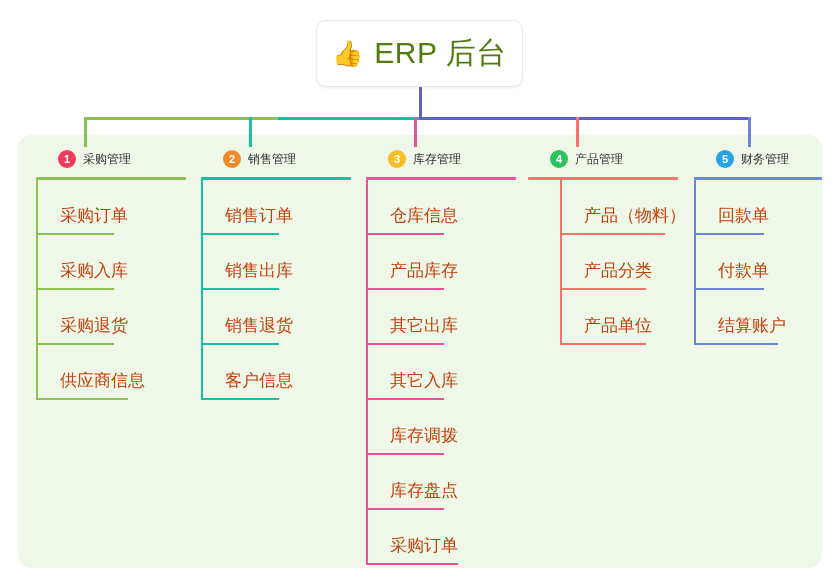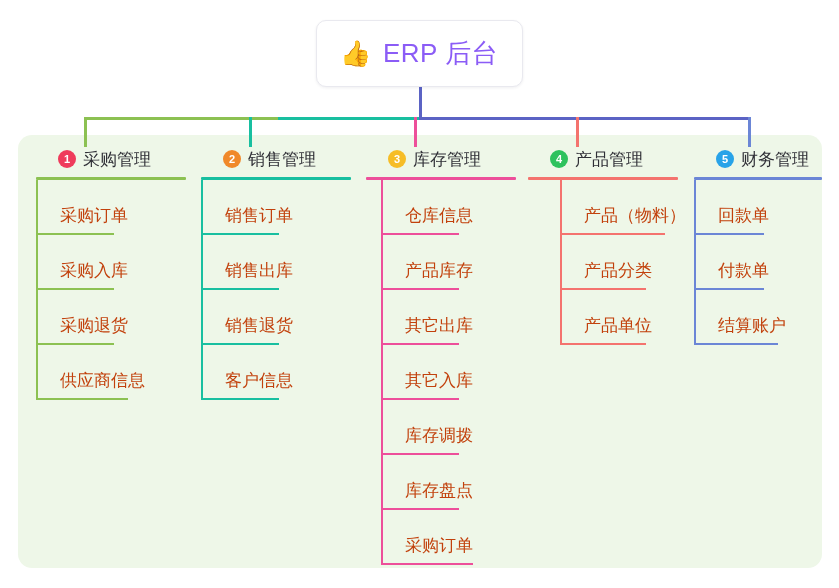--- a/index.html
+++ b/index.html
@@ -21,21 +21,21 @@
     border:1px solid #e9e9ef;
     border-radius:10px;
     box-shadow:0 1px 3px rgba(30,30,60,.07);
     display:flex;align-items:center;justify-content:center;
     box-sizing:border-box;
     z-index:6;
   }
   .root-inner{display:flex;align-items:center;gap:11px;}
   .root-emoji{font-size:25px;line-height:1;}
   .root-title{
-    font-size:26px;color:#8b5cf6;letter-spacing:.5px;white-space:nowrap;text-align:center;
+    font-size:30px;color:#4d7c0f;letter-spacing:.5px;white-space:nowrap;text-align:center;
   }
 
   
   .panel{
     position:absolute;
     left:18px;top:135px;
     width:804px;height:433px;
     background:#eef7e8;
     border-radius:14px;
     z-index:1;
@@ -55,21 +55,21 @@
     box-sizing:border-box;
   }
   .badge{
     width:18px;height:18px;border-radius:50%;
     color:#fff;font-size:11px;font-weight:bold;
     display:flex;align-items:center;justify-content:center;
     flex:0 0 auto;
     line-height:1;
   }
   .col-title{
-    font-size:17px;color:#2f2f36;white-space:nowrap;
+    font-size:12px;color:#2f2f36;white-space:nowrap;
   }
   .head-rule{
     height:3px;margin-top:6px;border-radius:1px;
   }
 
   
   .items{position:relative;margin-top:0;}
   .spine{
     position:absolute;left:0;top:0;width:2px;
   }
@@ -167,21 +167,21 @@
             <div class="item-rule" style="background: rgb(24, 191, 160); width: 78px;"></div>
           </div>
         </div>
       </div>
       <div class="col" style="left: 366px; top: 147px; width: 150px;">
         <div class="col-head">
           <span class="badge" style="background: rgb(246, 189, 39);">3</span>
           <span class="col-title">库存管理</span>
         </div>
         <div class="head-rule" style="background: rgb(237, 79, 154); width: 150px;"></div>
-        <div class="items" style="height: 385px; margin-left: 15px;">
+        <div class="items" style="height: 385px;">
           <div class="spine" style="background: rgb(237, 79, 154); height: 385px;"></div>
           <div class="item">
             <span class="item-label">仓库信息</span>
             <div class="item-rule" style="background: rgb(237, 79, 154); width: 78px;"></div>
           </div>
           <div class="item">
             <span class="item-label">产品库存</span>
             <div class="item-rule" style="background: rgb(237, 79, 154); width: 78px;"></div>
           </div>
           <div class="item">

